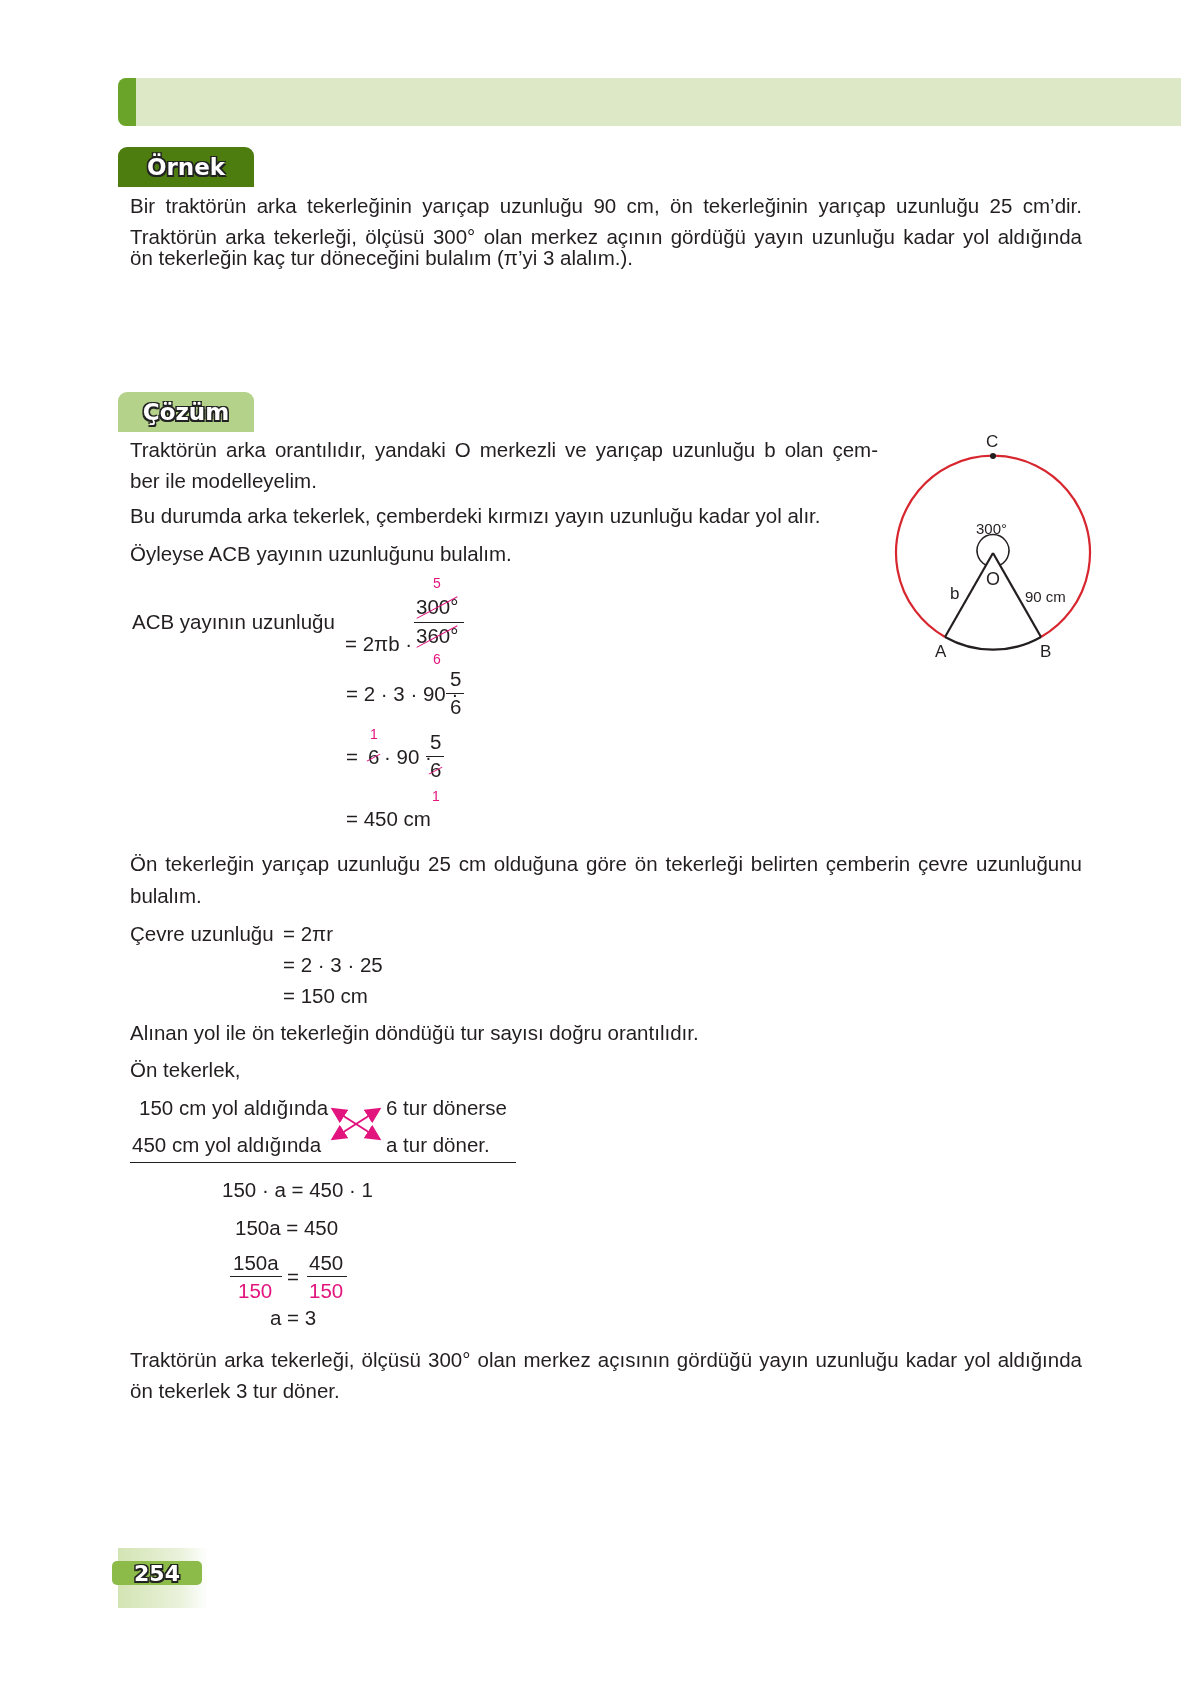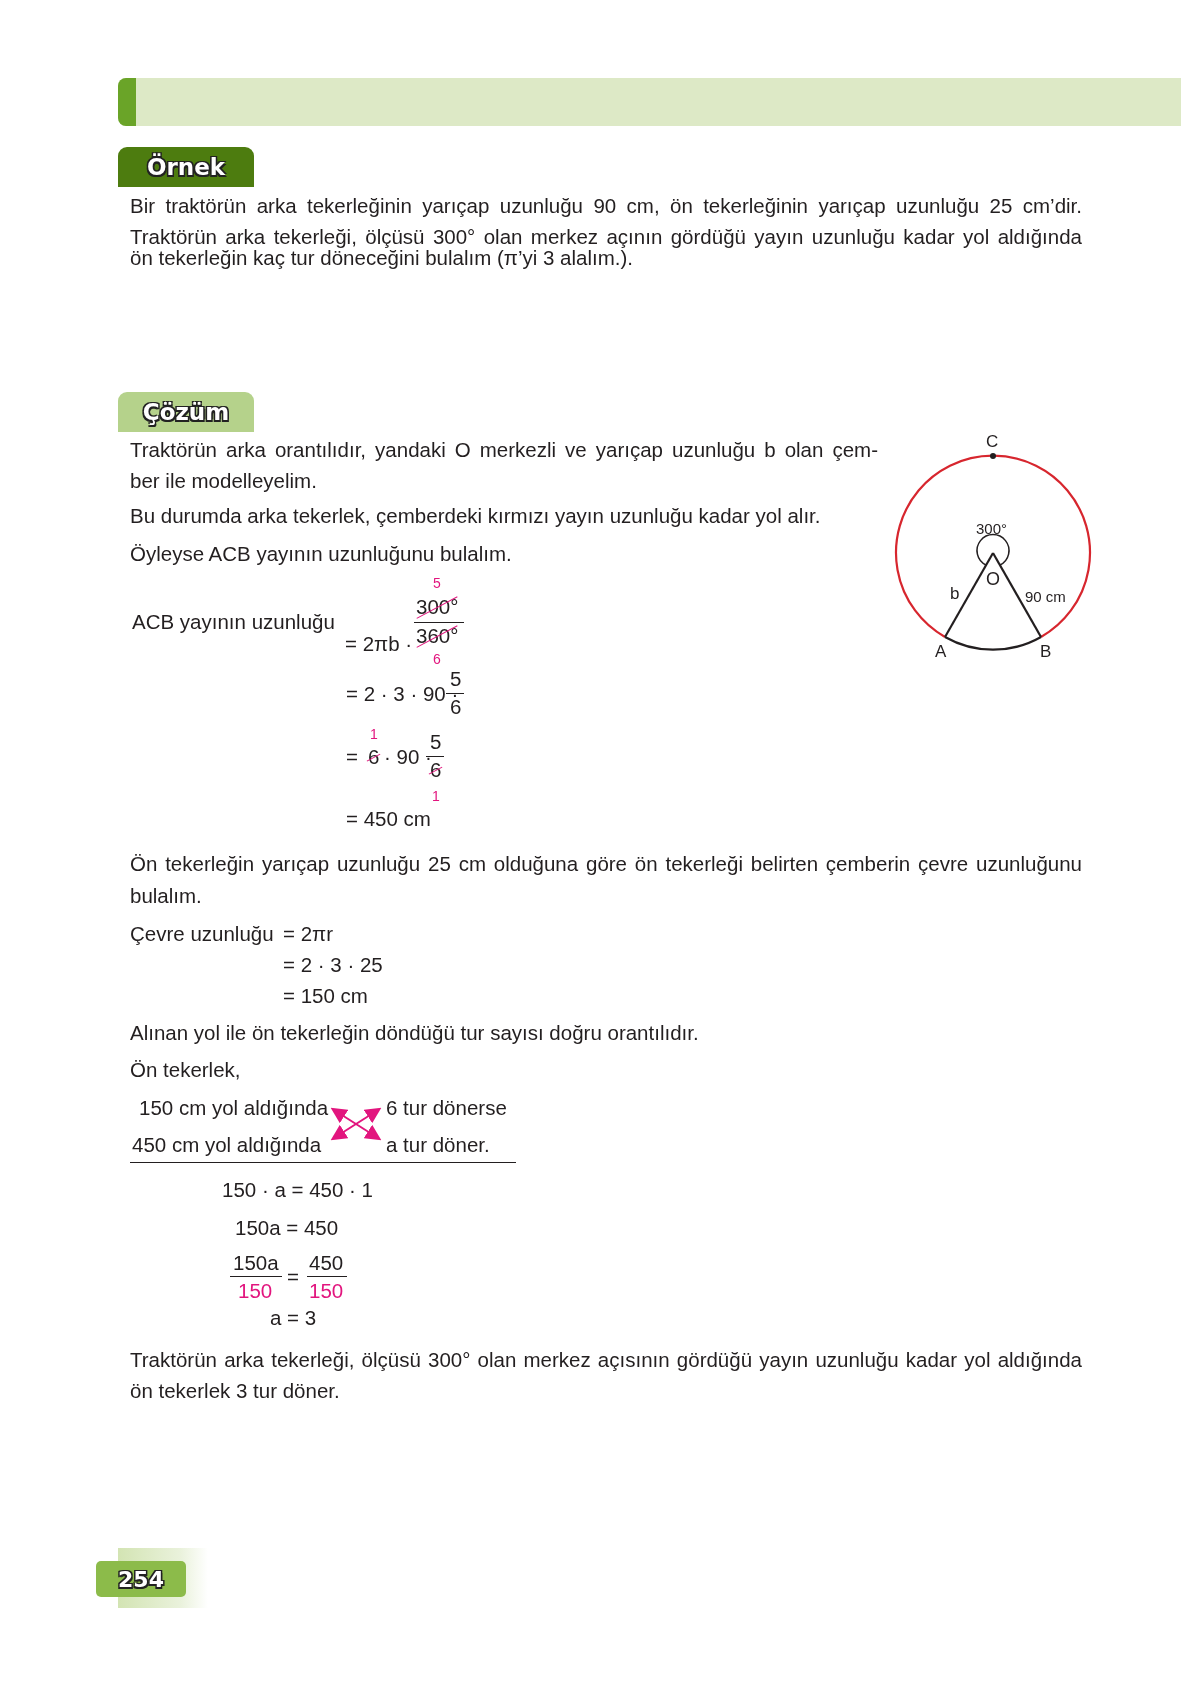--- a/index.html
+++ b/index.html
@@ -13,21 +13,21 @@
          text-shadow: -1.5px -1.5px 0 #222, 1.5px -1.5px 0 #222, -1.5px 1.5px 0 #222, 1.5px 1.5px 0 #222, 0 2px 0 #222; }
   .tab-ornek { left:118px; top:147px; width:136px; background:#4d7c0f; }
   .tab-cozum { left:118px; top:392px; width:136px; background:#b5d28b; }
   .txt { font-size:20.5px; line-height:31px; white-space:nowrap; }
   .just { width:952px; text-align:justify; text-align-last:justify; white-space:normal; }
   .pink { color:#e2157e; }
   .strike { position:relative; display:inline-block; }
   .strike::after { content:""; position:absolute; left:-2px; right:-2px; top:50%; border-top:1.6px solid #e2157e; transform:rotate(-28deg); }
   .frac-line { position:absolute; border-top:1.5px solid #231f20; }
   .page-num-bg { left:118px; top:1548px; width:90px; height:60px; background:linear-gradient(90deg,#d3e4b3 0%, #eaf2dc 70%, #ffffff 100%); }
-  .page-num { left:96px; top:1561px; width:90px; height:36px; background:#8cbb4a; border-radius:5px;
+  .page-num { left:112px; top:1561px; width:90px; height:24px; background:#8cbb4a; border-radius:5px;
               display:flex; align-items:center; justify-content:center; font-family:"DejaVu Sans", sans-serif; font-weight:bold;
               font-size:22px; color:#fff;
               text-shadow:-1.5px -1.5px 0 #222, 1.5px -1.5px 0 #222, -1.5px 1.5px 0 #222, 1.5px 1.5px 0 #222, 0 2px 0 #222; }
   svg text { font-family:"Liberation Sans", sans-serif; }
 </style>
 </head>
 <body>
 
 <div class="abs header-bar">
   <div class="accent"></div>

